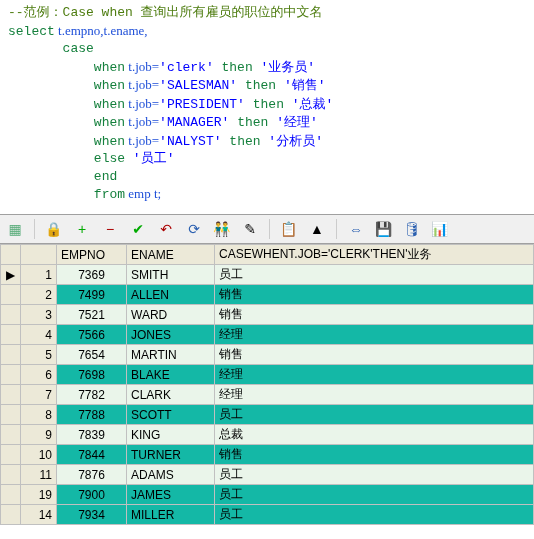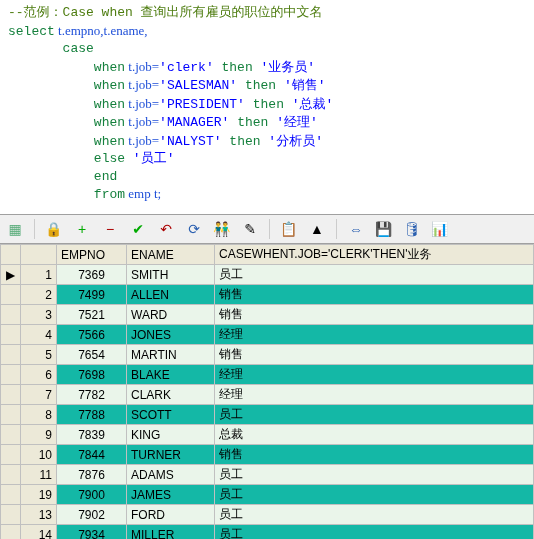--- a/index.html
+++ b/index.html
@@ -203,27 +203,20 @@
           <td class="dcell">ADAMS</td>
           <td class="dcell">员工</td>
         </tr>
         <tr class="oddr">
           <td class="mark"></td>
           <td class="rownum">19</td>
           <td class="dcell empno">7900</td>
           <td class="dcell">JAMES</td>
           <td class="dcell">员工</td>
         </tr>
-        <tr class="even">
-          <td class="mark"></td>
-          <td class="rownum">13</td>
-          <td class="dcell empno">7902</td>
-          <td class="dcell">FORD</td>
-          <td class="dcell">员工</td>
-        </tr>
         <tr class="oddr">
           <td class="mark"></td>
           <td class="rownum">14</td>
           <td class="dcell empno">7934</td>
           <td class="dcell">MILLER</td>
           <td class="dcell">员工</td>
         </tr>
       </tbody>
 </table>
 </div>

